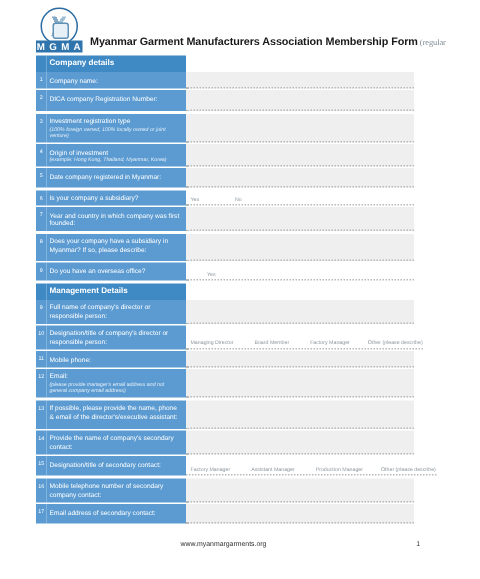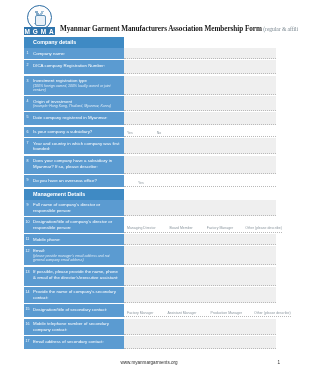--- a/index.html
+++ b/index.html
@@ -100,21 +100,21 @@
 
   .title-wrap {
     position: absolute;
     left: 60px;
     top: 21px;
     width: 236px;
     line-height: 9px;
     white-space: nowrap;
   }
   .title-main {
-    font-family: Liberation Serif, serif;
+    font-family: Liberation Sans, sans-serif;
     font-size: 7.2px;
     font-weight: bold;
     color: #1a1a1a;
     letter-spacing: -0.05px;
   }
   .title-sub {
     font-family: "Liberation Serif", serif;
     font-size: 5.6px;
     color: #7d8a93;
     letter-spacing: -0.05px;

